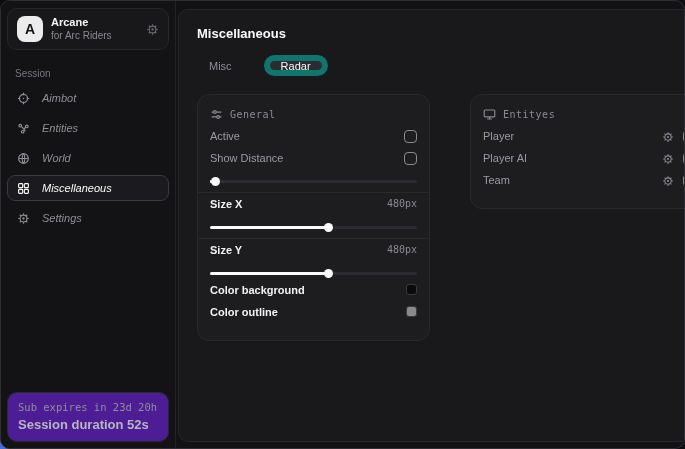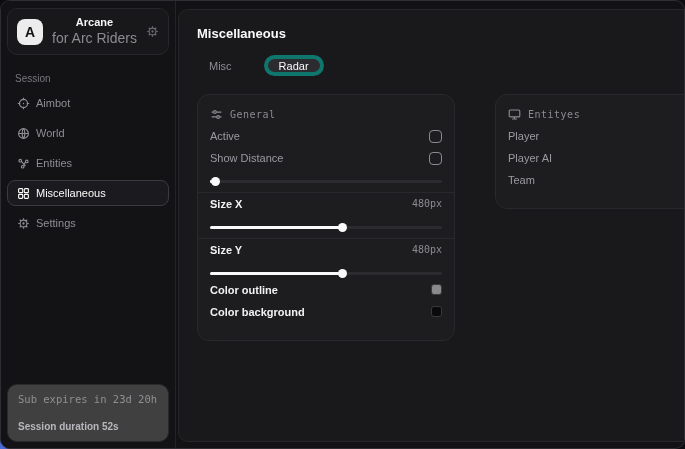--- a/index.html
+++ b/index.html
@@ -34,59 +34,60 @@
     padding: 7px 9px;
     display: flex; align-items: center; gap: 8px;
   }
   .logo-square {
     width: 26px; height: 26px; border-radius: 8px;
     background: #ececec; color: #131313;
     font-weight: bold; font-size: 14px;
     display: flex; align-items: center; justify-content: center;
     flex: 0 0 26px;
   }
-  .logo-texts { flex: 1; line-height: 1.25; text-align: center; }
+  .logo-texts { flex: 1; line-height: 1.25; }
   .logo-name { font-size: 11px; font-weight: bold; color: #f5f5f6; }
-  .logo-sub  { font-size: 14px; color: #8b8b90; }
+  .logo-sub  { font-size: 10px; color: #8b8b90; }
   .logo-gear { color: #6d6d72; display: flex; }
   .category-label {
     margin: 18px 14px 6px 14px;
     font-size: 10px; color: #77777d;
   }
   .nav { display: flex; flex-direction: column; gap: 4px; padding: 0 6px; }
   .nav-item {
     height: 26px; border-radius: 8px;
-    display: flex; align-items: center; gap: 6px;
+    display: flex; align-items: center; gap: 12px;
     padding: 0 9px;
     color: #8e8e93; font-size: 11px;
     border: 1px solid transparent;
     cursor: pointer;
+    font-style: italic;
   }
   .nav-item .nav-icon { display: flex; color: #8e8e93; }
   .nav-item.active {
     background: #1b1b1f;
     border: 1px solid #3a3a40;
     color: #fafafa;
   }
   .nav-item.active .nav-icon { color: #fafafa; }
   .sidebar-spacer { flex: 1; }
   .sub-card {
     margin: 0 6px 6px 6px;
     border: 1px solid #2a2a2e;
     border-radius: 10px;
     padding: 8px 10px 9px 10px;
-    background: #404040;
+    background: #4c1d95;
   }
   .sub-line1 {
     font-family: "DejaVu Sans Mono", monospace;
     font-size: 10.5px; color: #8f8f95; white-space: nowrap;
   }
   .sub-line2 {
-    margin-top: 16px;
-    font-size: 10px; font-weight: bold; color: #b7b7bd; white-space: nowrap;
+    margin-top: 4px;
+    font-size: 13px; font-weight: bold; color: #b7b7bd; white-space: nowrap;
   }
   
   .main {
     flex: 1;
     margin: 8px 6px 6px 2px;
     border: 1px solid #26262a;
     border-radius: 10px;
     background: #19191c;
     padding: 16px 18px;
     display: flex; flex-direction: column;
@@ -95,31 +96,31 @@
   .tabs { display: flex; gap: 20px; margin-top: 14px; }
   .tab {
     height: 21px; padding: 0 11px; border-radius: 999px;
     display: flex; align-items: center;
     font-size: 11px; color: #8e8e93;
     border: 1px solid transparent;
     cursor: pointer;
   }
   .tab.active {
     background: #2c2c30;
-    border: 4px solid #0f766e;
+    border: 6px solid #0f766e;
     color: #fafafa;
   }
   .cards { display: flex; gap: 14px; margin-top: 18px; align-items: flex-start; }
   .card {
     background: #1d1d20;
     border: 1px solid #29292d;
     border-radius: 12px;
     padding: 10px 12px 12px 12px;
   }
-  .card-general { width: 258px; }
+  .card-general { width: 233px; }
   .card-entities { width: 239px; margin-left: 26px; }
   .card-header {
     display: flex; align-items: center; gap: 7px;
     color: #8b8b90;
     font-family: "DejaVu Sans Mono", monospace;
     font-size: 10px; letter-spacing: .5px;
     margin: 3px 0 9px 0;
   }
   .card-header .hdr-icon { display: flex; color: #8b8b90; }
   .row {
@@ -193,44 +194,44 @@
 
       <div class="nav-item">
         <span class="nav-icon">
           <svg width="13" height="13" viewBox="0 0 16 16" fill="none" stroke="currentColor" stroke-width="1.4">
             <circle cx="8" cy="8" r="5"></circle>
               <path d="M8 1v3M8 12v3M1 8h3M12 8h3"></path>
               <circle cx="8" cy="8" r="0.8" fill="currentColor" stroke="none"></circle>
           </svg>
         </span>
         <span>Aimbot</span>
-      </div>
-
-      <div class="nav-item">
-        <span class="nav-icon">
-          <svg width="13" height="13" viewBox="0 0 16 16" fill="none" stroke="currentColor" stroke-width="1.4">
-            <circle cx="8" cy="8" r="6"></circle>
-              <path d="M2 8h12M8 2c2.2 1.8 2.2 10.2 0 12M8 2c-2.2 1.8-2.2 10.2 0 12"></path>
-          </svg>
-        </span>
-        <span>World</span>
       </div>
 
       <div class="nav-item">
         <span class="nav-icon">
           <svg width="13" height="13" viewBox="0 0 16 16" fill="none" stroke="currentColor" stroke-width="1.4">
             <circle cx="4" cy="4.5" r="1.6"></circle>
               <circle cx="12" cy="5.5" r="1.6"></circle>
               <circle cx="7" cy="12" r="1.6"></circle>
             <path d="M5.5 5.3l4.9 6M10.5 5.8l-2.3 4.8"></path>
           </svg>
         </span>
         <span>Entities</span>
       </div>
 
+      <div class="nav-item">
+        <span class="nav-icon">
+          <svg width="13" height="13" viewBox="0 0 16 16" fill="none" stroke="currentColor" stroke-width="1.4">
+            <circle cx="8" cy="8" r="6"></circle>
+              <path d="M2 8h12M8 2c2.2 1.8 2.2 10.2 0 12M8 2c-2.2 1.8-2.2 10.2 0 12"></path>
+          </svg>
+        </span>
+        <span>World</span>
+      </div>
+
       <div class="nav-item active">
         <span class="nav-icon">
           <svg width="13" height="13" viewBox="0 0 16 16" fill="none" stroke="currentColor" stroke-width="1.4">
             <rect x="2" y="2" width="5" height="5" rx="1"></rect>
               <rect x="9" y="2" width="5" height="5" rx="1"></rect>
             <rect x="2" y="9" width="5" height="5" rx="1"></rect>
               <rect x="9" y="9" width="5" height="5" rx="1"></rect>
           </svg>
         </span>
         <span>Miscellaneous</span>
@@ -321,27 +322,27 @@
         </div>
         <div class="slider">
           <span class="track"></span>
           <span class="fill" style="width: 58%;"></span>
           <span class="thumb-holder">
               <span class="thumb" style="left: 58%;"></span>
             </span>
         </div>
 
         <div class="row">
+          <span class="row-label-bright">Color background</span>
+          <span class="swatch" style="background: rgb(10, 10, 10);"></span>
+        </div>
+
+        <div class="row">
           <span class="row-label-bright">Color outline</span>
           <span class="swatch" style="background: rgb(138, 138, 138);"></span>
-        </div>
-
-        <div class="row">
-          <span class="row-label-bright">Color background</span>
-          <span class="swatch" style="background: rgb(10, 10, 10);"></span>
         </div>
       </div>
 
       <div class="card card-entities">
         <div class="card-header">
           <span class="hdr-icon">
             <svg width="13" height="13" viewBox="0 0 16 16" fill="none" stroke="currentColor" stroke-width="1.4">
               <rect x="1.5" y="2.5" width="13" height="8.5" rx="1.2"></rect>
                 <path d="M8 11v2.5M5 13.5h6"></path>
             </svg>

